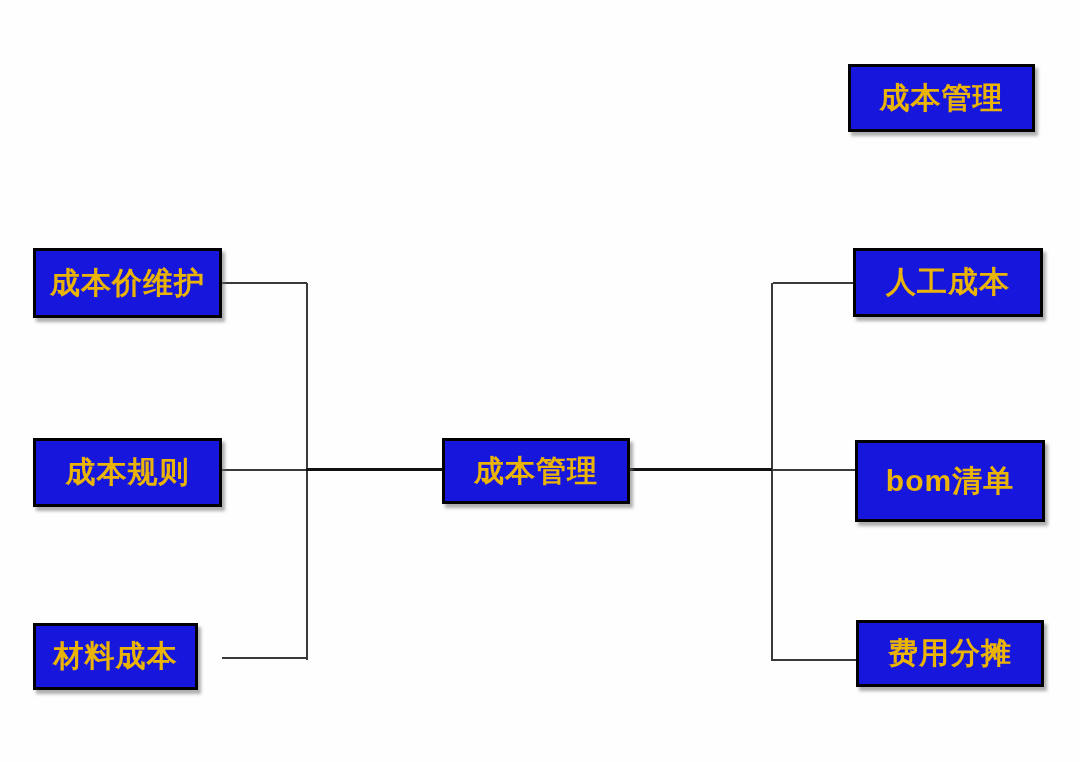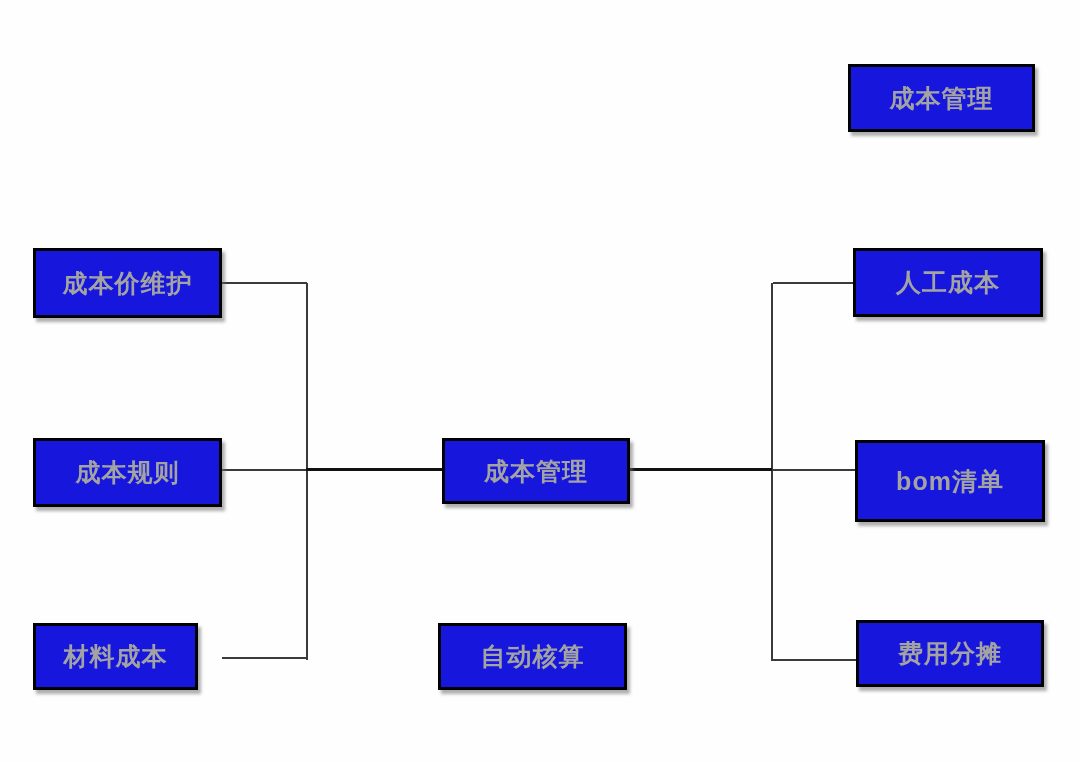--- a/index.html
+++ b/index.html
@@ -13,22 +13,22 @@
     width: 1080px;
     height: 762px;
     background: #fefefe;
     overflow: hidden;
   }
   .node {
     position: absolute;
     box-sizing: border-box;
     background: #1616dd;
     border: 3px solid #000000;
-    color: #a3a3a3;
-    font-size: 25px;
+    color: #eab308;
+    font-size: 30px;
     font-weight: bold;
     letter-spacing: 1px;
     display: flex;
     align-items: center;
     justify-content: center;
     box-shadow: 3px 4px 3px rgba(110,110,110,0.55);
     white-space: nowrap;
   }
   .line {
     position: absolute;
@@ -88,23 +88,20 @@
   <div class="node pos-l1">
     <span>成本价维护</span>
   </div>
   <div class="node pos-l3">
     <span>材料成本</span>
   </div>
 
   <div class="node pos-c2">
     <span>成本管理</span>
   </div>
-  <div class="node pos-c3">
-    <span>自动核算</span>
-  </div>
 
   <div class="node pos-r1">
     <span>人工成本</span>
   </div>
   <div class="node pos-r2">
     <span>bom清单</span>
   </div>
   <div class="node pos-r3">
     <span>费用分摊</span>
   </div>

